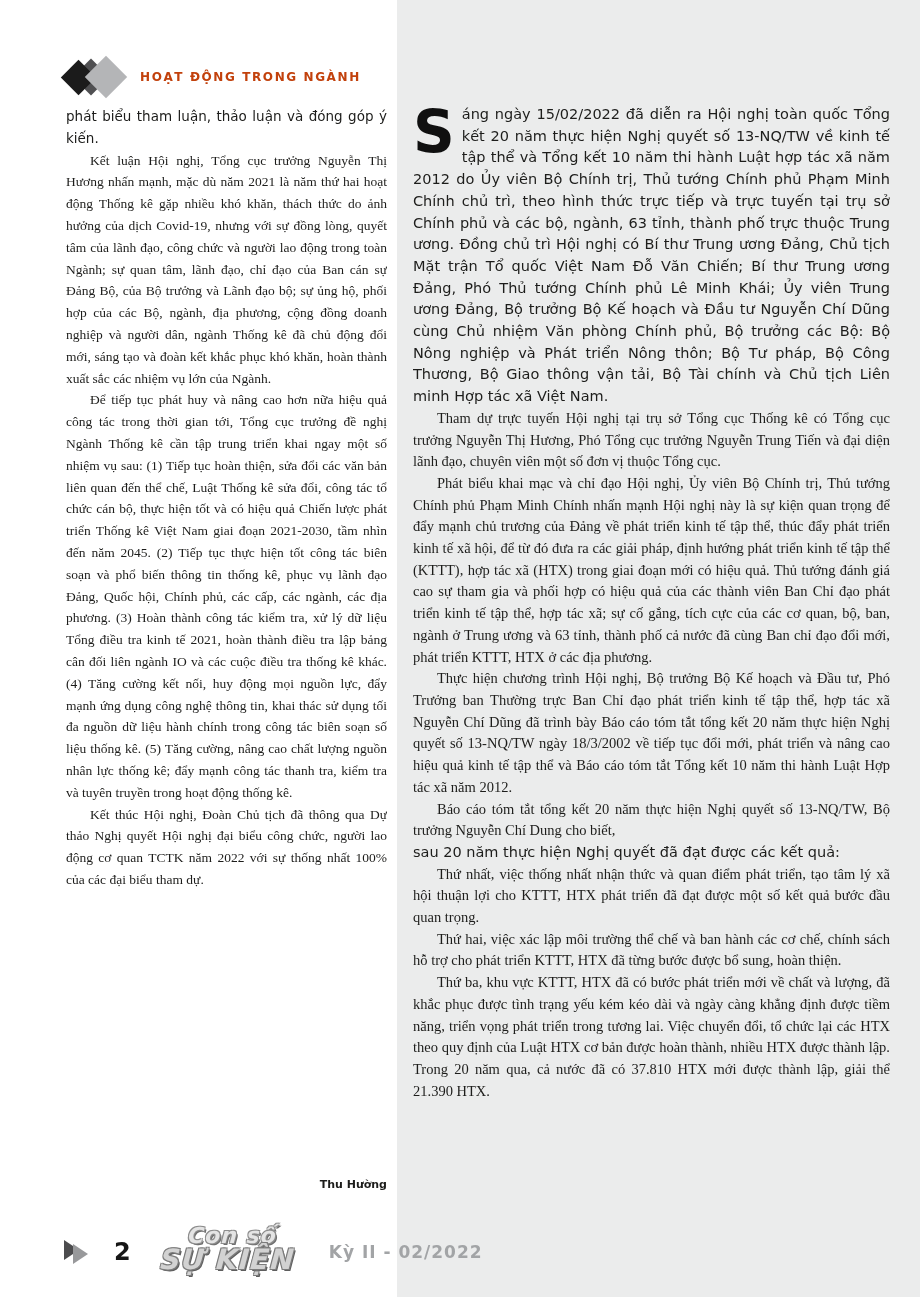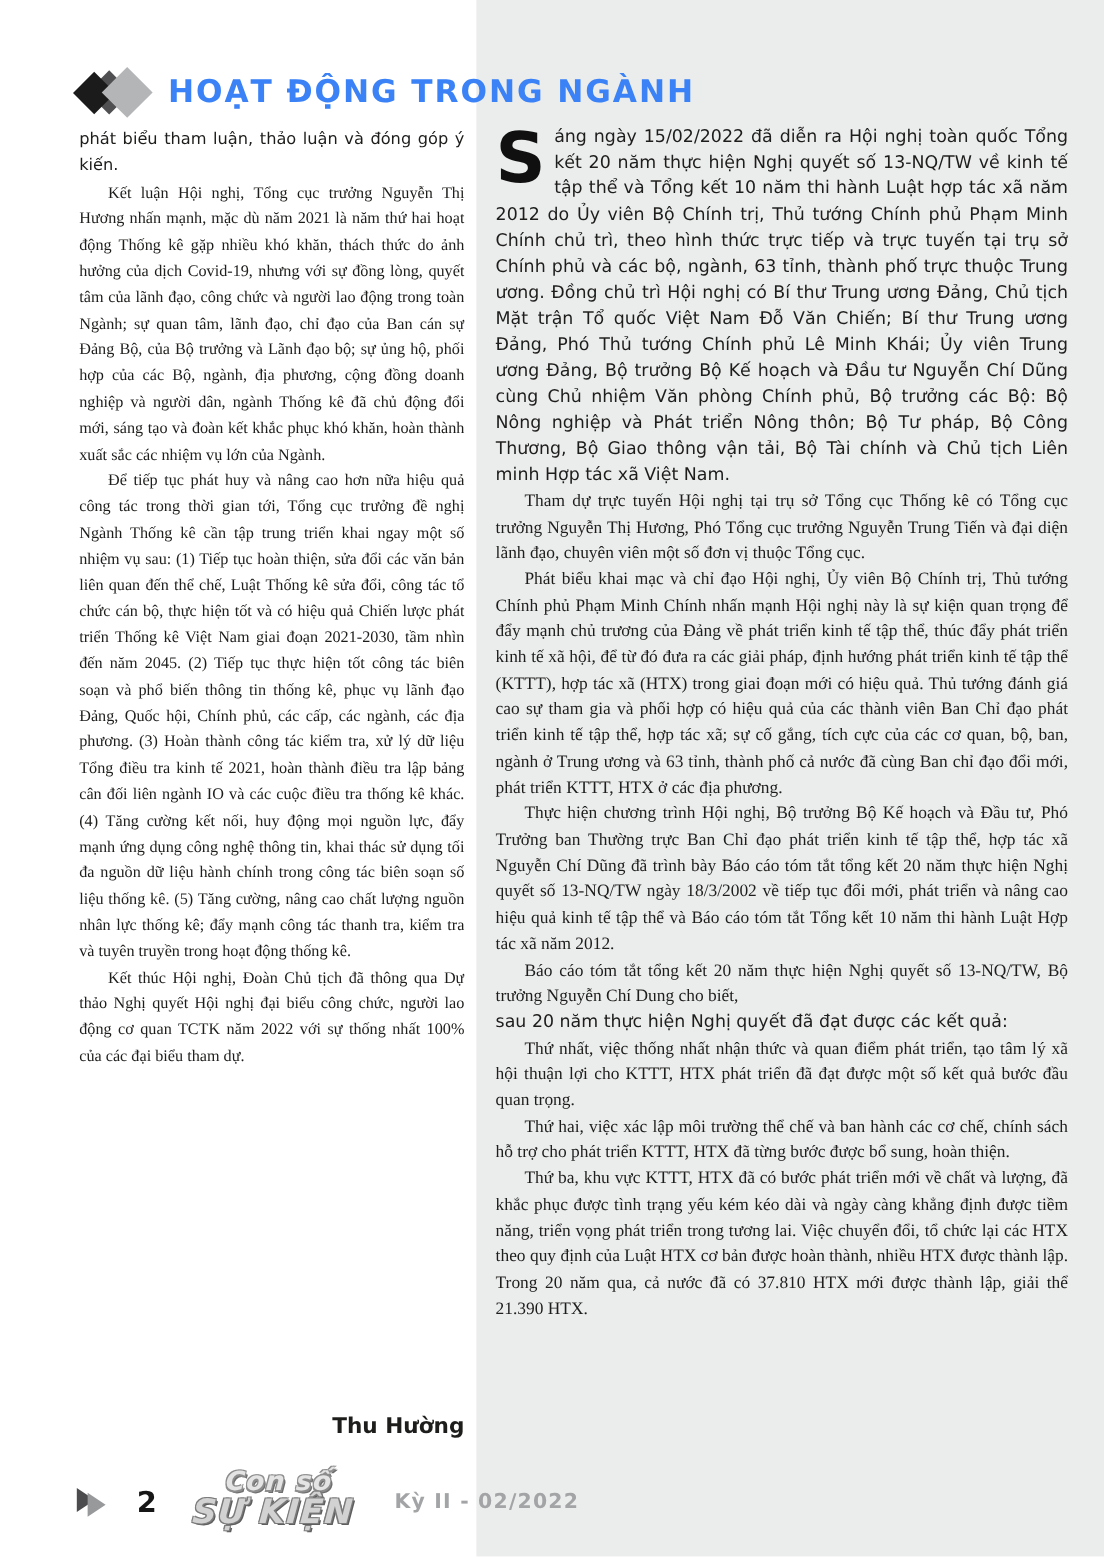--- a/index.html
+++ b/index.html
@@ -10,40 +10,40 @@
   
   .gray-panel{position:absolute;left:397px;top:0;width:523px;height:1297px;background:#ebecec;}
 
   
   .page-header{position:absolute;left:64px;top:56px;display:flex;align-items:center;}
   .diamonds{position:relative;width:64px;height:42px;flex:0 0 auto;}
   .diamond{position:absolute;transform:rotate(45deg);}
   .d-mid{left:14px;top:8px;width:26px;height:26px;background:#505052;z-index:1;}
   .d-dark{left:2px;top:9px;width:25px;height:25px;background:#1b1b1b;z-index:2;}
   .d-light{left:27px;top:6px;width:30px;height:30px;background:#b4b5b7;z-index:3;}
-  .header-title{font-size:26px;font-weight:bold;color:#3b82f6;letter-spacing:1.6px;margin-left:12px;white-space:nowrap;}
+  .header-title{font-size:12px;font-weight:bold;color:#c2410c;letter-spacing:1.6px;margin-left:12px;white-space:nowrap;}
 
   
   .left-col{
     position:absolute;left:66px;top:106px;width:321px;height:1072px;overflow:hidden;
     font-size:13.5px;line-height:21.8px;text-align:justify;
   }
   .right-col{
     position:absolute;left:413px;top:104px;width:477px;height:1095px;overflow:hidden;
     font-size:14.5px;line-height:21.7px;text-align:justify;
   }
   p{margin:0;}
   .indent{text-indent:24px;font-family:Liberation Serif, serif;}
   .dropcap{
     float:left;font-size:58px;line-height:48px;font-weight:bold;color:#101010;
     padding:4px 7px 0 0;
   }
   .byline{
     position:absolute;left:66px;top:1178px;width:321px;text-align:right;
-    font-weight:bold;font-size:18px;color:#1d1d1b;
+    font-weight:bold;font-size:11px;color:#1d1d1b;
   }
 
   
   .page-footer{position:absolute;left:64px;top:1222px;display:flex;align-items:center;height:60px;}
   .arrow-icon{position:relative;width:34px;height:26px;flex:0 0 auto;}
   .tri{position:absolute;width:0;height:0;border-top:10px solid transparent;border-bottom:10px solid transparent;}
   .tri-back{left:0;top:1px;border-left:15px solid #4c4c4e;}
   .tri-front{left:9px;top:5px;border-left:15px solid #98999b;}
   .page-number{font-size:24px;font-weight:bold;color:#161616;margin-left:16px;}
   .logo{margin-left:30px;position:relative;width:158px;height:58px;transform:skewX(-4deg);}

